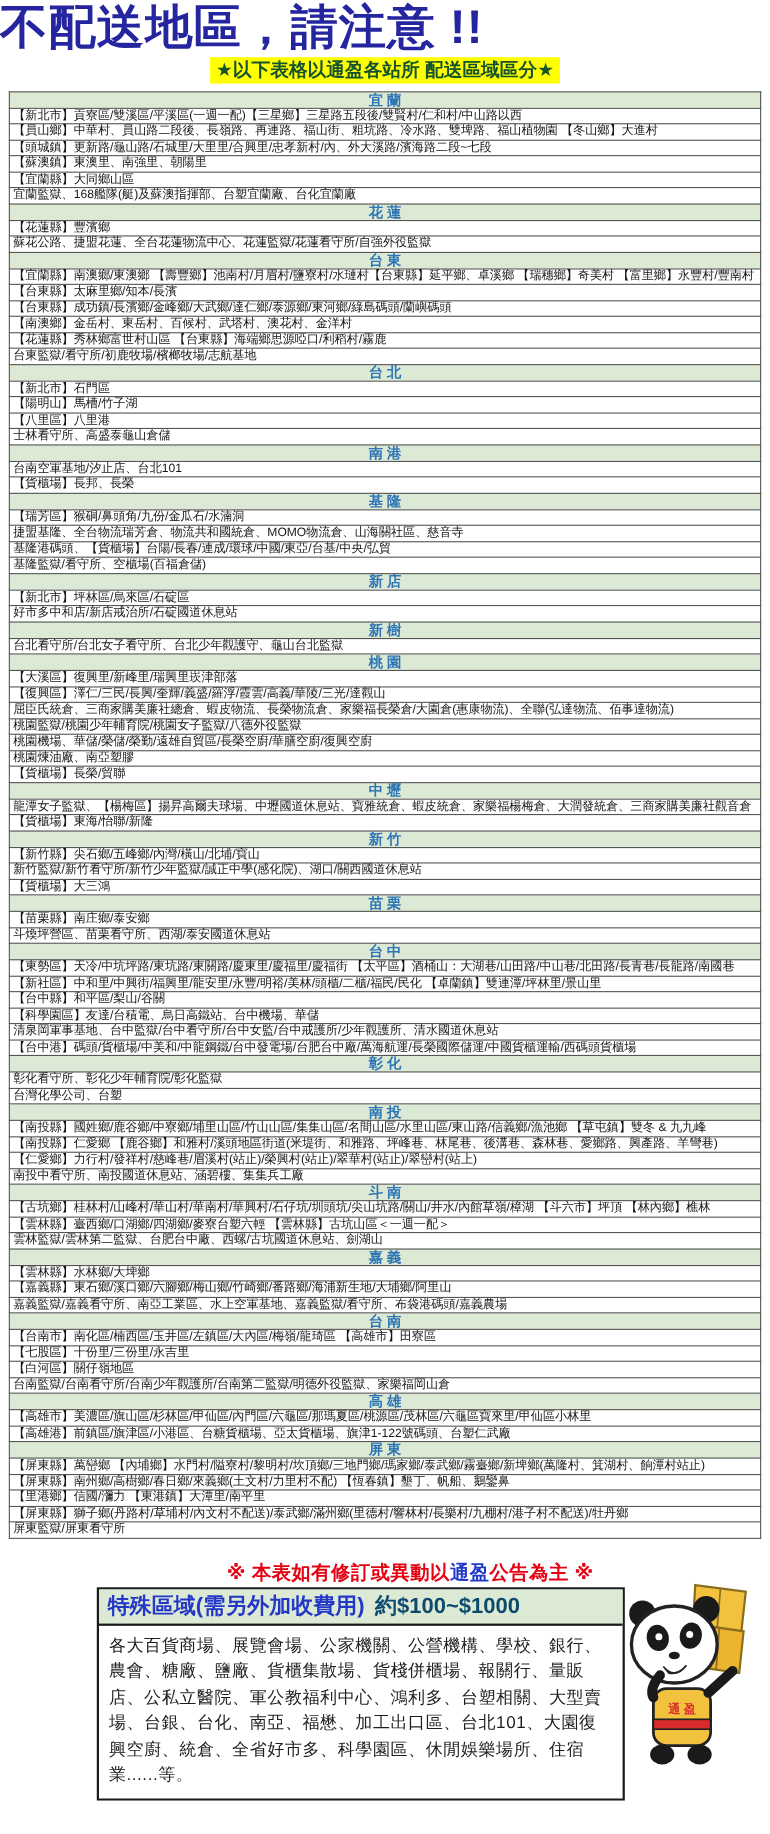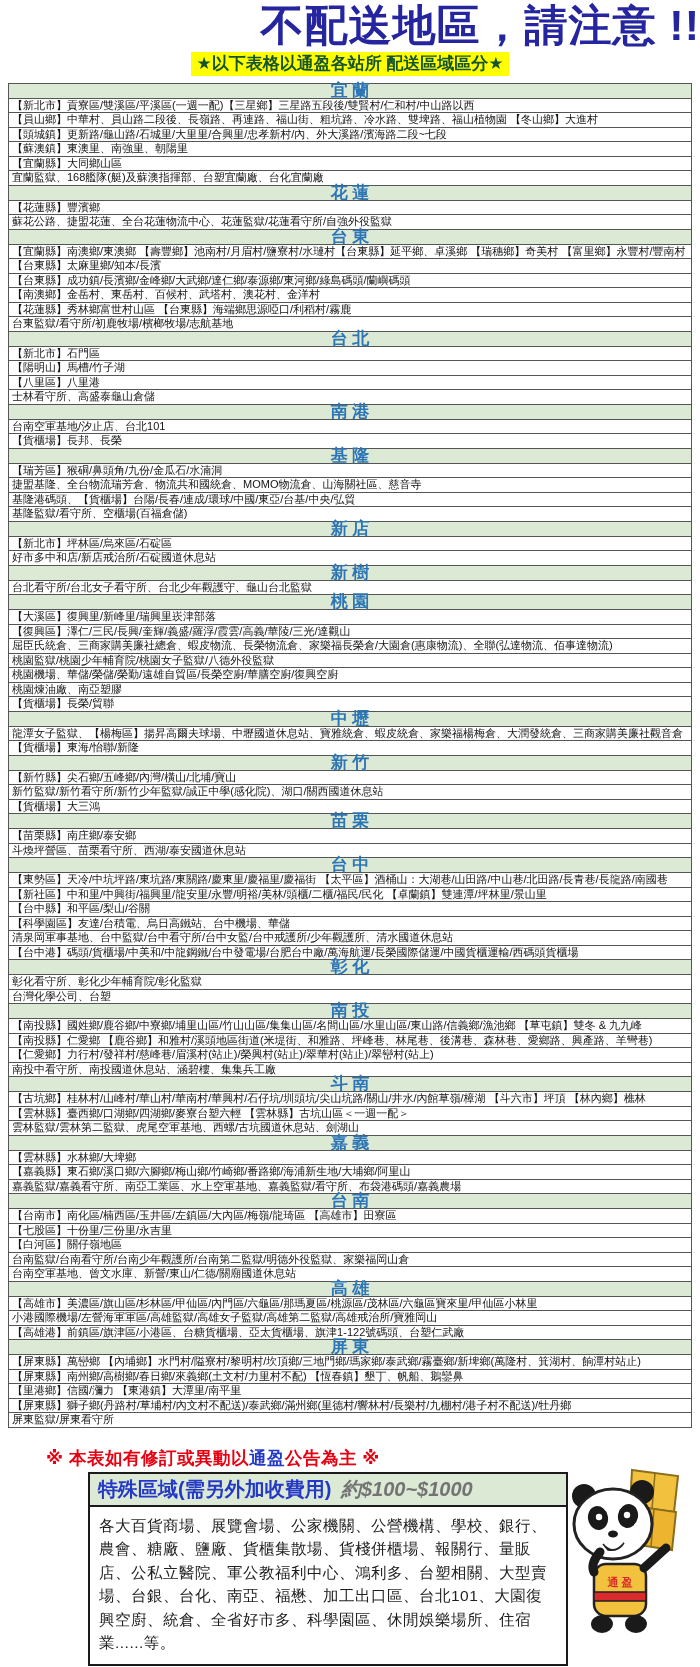--- a/index.html
+++ b/index.html
@@ -3,21 +3,21 @@
 <meta charset="utf-8">
 <style>
   html,body{margin:0;padding:0;}
   body{
     width:700px;
     background:#ffffff;
     font-family:"Liberation Sans","DejaVu Sans",sans-serif;
     -webkit-font-smoothing:antialiased;
   }
   .page-title{
-    text-align:right;
+    text-align:left;
     color:#2525a0;
     font-size:43px;
     font-weight:bold;
     letter-spacing:1px;
     margin:2px 0 3px 0;
     line-height:1.1;
   }
   .banner-wrap{text-align:center;margin:0 0 7px 0;}
   .banner{
     display:inline-block;
@@ -33,38 +33,39 @@
     width:684px;
     margin:0 8px;
     table-layout:fixed;
   }
   table.nodeliver td{border:1px solid #555;}
   td.sec{
     background:#dcead5;
     color:#2e75b6;
     text-align:center;
     font-weight:bold;
-    font-size:17px;
+    font-size:13px;
     line-height:14px;
     padding:0 2px;
   }
   td.row{
     background:#ffffff;
     color:#141414;
     font-size:11px;
     line-height:13.5px;
     padding:0 3px;
     word-break:break-all;
   }
   .note{
     margin:18px 0 2px 46px;
     font-size:17.5px;
     font-weight:bold;
     color:#e60012;
     letter-spacing:0.5px;
+    text-align:center;
   }
   .note .brand{color:#2438c8;}
   .bottom{position:relative;min-height:180px;margin-top:2px;}
   .tbl-label{
     width:476px;
     margin-left:88px;
     text-align:right;
     color:#e60012;
     font-size:14.5px;
     font-weight:bold;
@@ -78,21 +79,21 @@
   }
   .sb-head{
     background:#dcead5;
     border-bottom:2px solid #1a1a1a;
     padding:3px 8px;
     font-size:20px;
     font-weight:bold;
     line-height:1.25;
   }
   .sb-head .sb-title{color:#2438c8;}
-  .sb-head .sb-price{color:#737373;margin-left:4px;font-style:italic;}
+  .sb-head .sb-price{color:#0c4a6e;margin-left:4px;}
   .sb-body{
     padding:7px 9px 9px 9px;
     font-size:15.5px;
     line-height:1.52;
     color:#1e1e1e;
     letter-spacing:0.5px;
   }
   .mascot{
     position:absolute;
     right:8px;
@@ -319,21 +320,21 @@
       <tr>
         <td class="sec">斗 南</td>
       </tr>
       <tr>
         <td class="row">【古坑鄉】桂林村/山峰村/華山村/華南村/華興村/石仔坑/圳頭坑/尖山坑路/關山/井水/內館草嶺/樟湖 【斗六市】坪頂 【林內鄉】樵林</td>
       </tr>
       <tr>
         <td class="row">【雲林縣】臺西鄉/口湖鄉/四湖鄉/麥寮台塑六輕 【雲林縣】古坑山區＜一週一配＞</td>
       </tr>
       <tr>
-        <td class="row">雲林監獄/雲林第二監獄、虎尾空軍基地、西螺/古坑國道休息站、劍湖山</td>
+        <td class="row">雲林監獄/雲林第二監獄、台肥台中廠、西螺/古坑國道休息站、劍湖山</td>
       </tr>
       <tr>
         <td class="sec">嘉 義</td>
       </tr>
       <tr>
         <td class="row">【雲林縣】水林鄉/大埤鄉</td>
       </tr>
       <tr>
         <td class="row">【嘉義縣】東石鄉/溪口鄉/六腳鄉/梅山鄉/竹崎鄉/番路鄉/海浦新生地/大埔鄉/阿里山</td>
       </tr>
@@ -349,30 +350,24 @@
       <tr>
         <td class="row">【七股區】十份里/三份里/永吉里</td>
       </tr>
       <tr>
         <td class="row">【白河區】關仔嶺地區</td>
       </tr>
       <tr>
         <td class="row">台南監獄/台南看守所/台南少年觀護所/台南第二監獄/明德外役監獄、家樂福岡山倉</td>
       </tr>
       <tr>
-        <td class="row">台南空軍基地、曾文水庫、新營/東山/仁德/關廟國道休息站</td>
-      </tr>
-      <tr>
         <td class="sec">高 雄</td>
       </tr>
       <tr>
         <td class="row">【高雄市】美濃區/旗山區/杉林區/甲仙區/內門區/六龜區/那瑪夏區/桃源區/茂林區/六龜區寶來里/甲仙區小林里</td>
-      </tr>
-      <tr>
-        <td class="row">小港國際機場/左營海軍軍區/高雄監獄/高雄女子監獄/高雄第二監獄/高雄戒治所/寶雅岡山</td>
       </tr>
       <tr>
         <td class="row">【高雄港】前鎮區/旗津區/小港區、台糖貨櫃場、亞太貨櫃場、旗津1-122號碼頭、台塑仁武廠</td>
       </tr>
       <tr>
         <td class="sec">屏 東</td>
       </tr>
       <tr>
         <td class="row">【屏東縣】萬巒鄉 【內埔鄉】水門村/隘寮村/黎明村/坎頂鄉/三地門鄉/瑪家鄉/泰武鄉/霧臺鄉/新埤鄉(萬隆村、箕湖村、餉潭村站止)</td>
       </tr>

